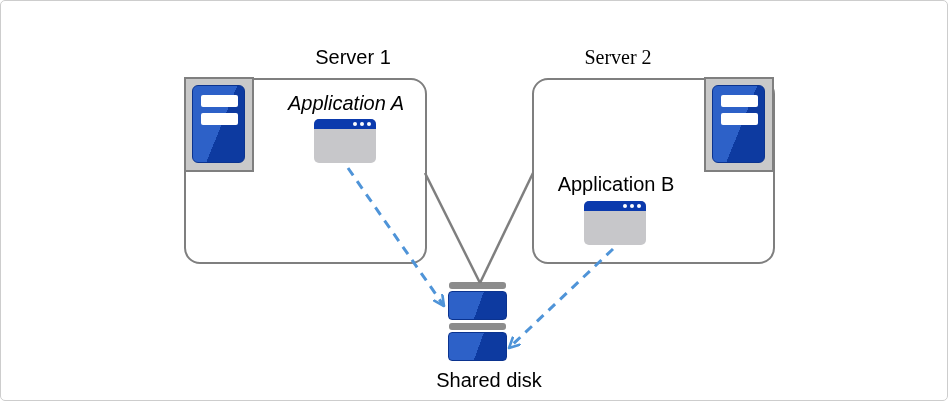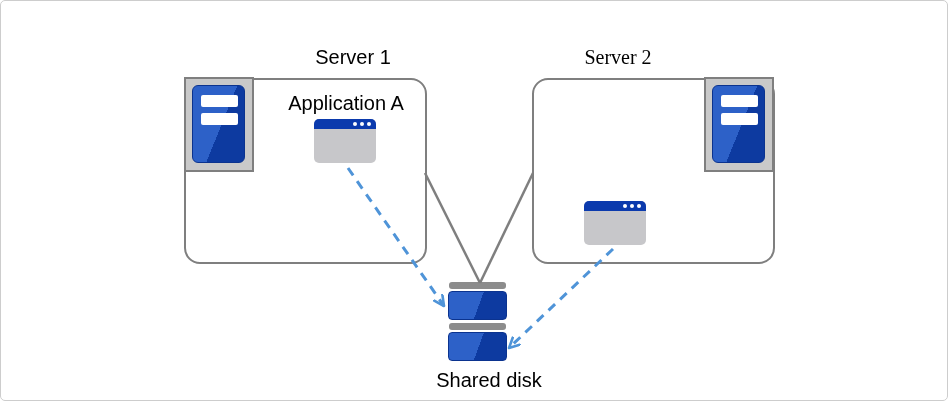--- a/index.html
+++ b/index.html
@@ -93,21 +93,22 @@
       </marker>
     </defs>
     <line x1="424" y1="172" x2="479" y2="282" stroke="#7f7f7f" stroke-width="2.5"></line>
     <line x1="532" y1="172" x2="479" y2="282" stroke="#7f7f7f" stroke-width="2.5"></line>
     <line x1="347" y1="167" x2="443" y2="305" stroke="#4f94d8" stroke-width="3" stroke-dasharray="9 7" marker-end="url(#arrowV)"></line>
     <line x1="612" y1="248" x2="508" y2="347" stroke="#4f94d8" stroke-width="3" stroke-dasharray="9 7" marker-end="url(#arrowV)"></line>
   </svg>
 
   <div class="label" style="left:352px; top:45px;">Server 1</div>
   <div class="label" style="left:617px; top:45px;font-family:Liberation Serif, serif;">Server 2</div>
-  <div class="label" style="left:345px; top:91px;">Application A</div>
+  <div class="label" style="left:345px; top:91px;font-style:italic;">Application A</div>
+  <div class="label" style="left:615px; top:172px;">Application B</div>
   <div class="label" style="left:488px; top:368px;text-align:center;">Shared disk</div>
 
   <div class="server-icon s1">
     <div class="server-tower">
       <div class="server-slot top"></div>
       <div class="server-slot bottom"></div>
     </div>
   </div>
   <div class="server-icon s2">
     <div class="server-tower">

